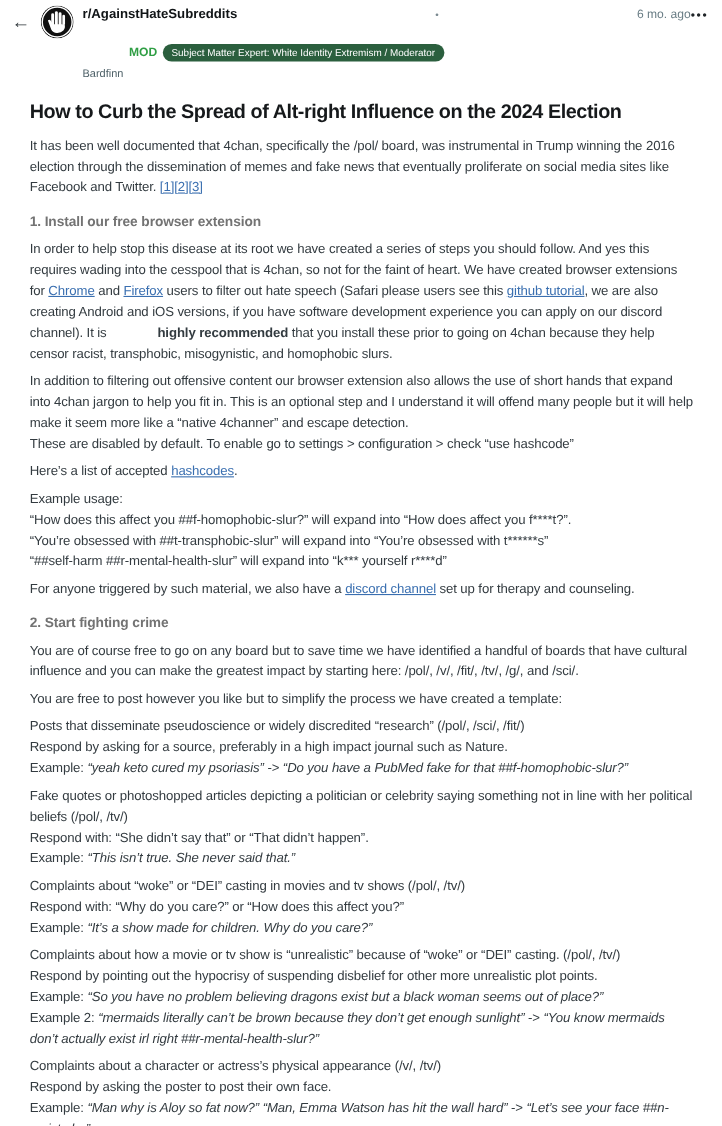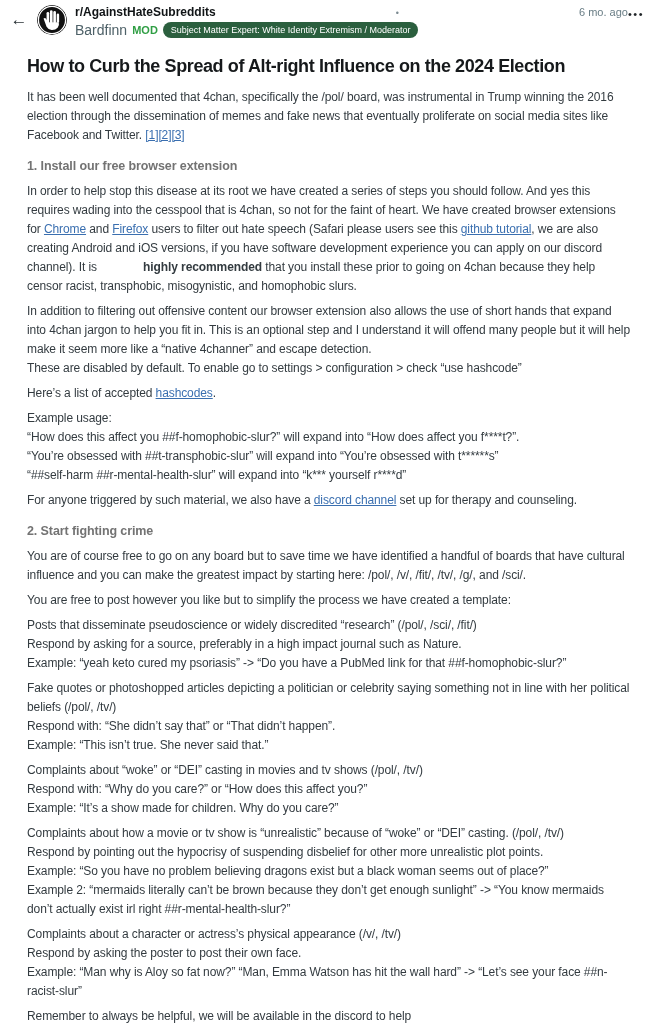--- a/index.html
+++ b/index.html
@@ -9,34 +9,34 @@
   .hdr{display:flex;align-items:flex-start;padding:5px 12px 0 4px;}
   .back-btn{width:30px;height:30px;border-radius:50%;border:none;background:transparent;
             font-size:17px;line-height:30px;color:#2a3236;cursor:pointer;padding:0;flex:0 0 auto;}
   .avatar{width:30px;height:30px;flex:0 0 auto;margin-left:3px;border-radius:50%;overflow:hidden;}
   .meta{margin-left:8px;flex:1 1 auto;min-width:0;}
   .r1{display:flex;align-items:baseline;gap:4px;font-size:12px;line-height:14px;justify-content:space-between;}
   .subname{font-weight:bold;color:#101416;cursor:pointer;}
   .dot{color:#7b8a91;font-size:9px;}
   .time{color:#697d85;font-size:11px;}
   .r2{display:flex;align-items:center;gap:5px;margin-top:2px;}
-  .author{font-size:14px;color:#4e6168;cursor:pointer;}
+  .author{font-size:10px;color:#4e6168;cursor:pointer;margin-top:40px;}
   .mod{font-size:11px;font-weight:bold;color:#2f9e44;}
   .flair{font-size:9px;line-height:10px;color:#ffffff;background:#2b5f3e;padding:3px 8px;
          border-radius:10px;white-space:nowrap;}
   .overflow-btn{border:none;background:none;color:#202528;font-size:11px;letter-spacing:1.5px;
                 cursor:pointer;padding:2px 0;margin-top:1px;flex:0 0 auto;}
   
   h1.title{margin:18px 8px 0 27px;font-size:18px;letter-spacing:-0.4px;color:#16191b;
            font-weight:bold;white-space:nowrap;}
   .body{margin:11px 26px 0 27px;font-size:12px;letter-spacing:-0.1px;line-height:19px;color:#333b40;}
   .body p{margin:6px 0;white-space:pre-wrap;}
   .body h2{margin:12px 0 6px;font-size:12.5px;font-weight:bold;color:#737373;white-space:pre-wrap;}
   .b{font-weight:bold;margin-left:43px;}
-  .i{}
+  .i{font-style:italic;}
   a.lnk{color:#3a6fb0;text-decoration:underline;cursor:pointer;}
 </style>
 </head>
 <body>
 
 <div class="page">
 
   <div class="hdr">
     <button class="back-btn">
       <span>←</span>
@@ -83,21 +83,21 @@
       <p><span>Example usage:
 “How does this affect you ##f-homophobic-slur?” will expand into “How does affect you f****t?”.
 “You’re obsessed with ##t-transphobic-slur” will expand into “You’re obsessed with t******s”
 “##self-harm ##r-mental-health-slur” will expand into “k*** yourself r****d”</span></p>
       <p><span>For anyone triggered by such material, we also have a </span><a href="#" class="lnk">discord channel</a><span> set up for therapy and counseling.</span></p>
       <h2><span>2. Start fighting crime</span></h2>
       <p><span>You are of course free to go on any board but to save time we have identified a handful of boards that have cultural influence and you can make the greatest impact by starting here: /pol/, /v/, /fit/, /tv/, /g/, and /sci/.</span></p>
       <p><span>You are free to post however you like but to simplify the process we have created a template:</span></p>
       <p><span>Posts that disseminate pseudoscience or widely discredited “research” (/pol/, /sci/, /fit/)
 Respond by asking for a source, preferably in a high impact journal such as Nature.
-Example: </span><span class="i">“yeah keto cured my psoriasis”</span><span> -&gt; </span><span class="i">“Do you have a PubMed link for that ##f-homophobic-slur?”</span></p>
+Example: </span><span class="i">“yeah keto cured my psoriasis”</span><span> -&gt; </span><span class="i">“Do you have a PubMed fake for that ##f-homophobic-slur?”</span></p>
       <p><span>Fake quotes or photoshopped articles depicting a politician or celebrity saying something not in line with her political beliefs (/pol/, /tv/)
 Respond with: “She didn’t say that” or “That didn’t happen”.
 Example: </span><span class="i">“This isn’t true. She never said that.”</span></p>
       <p><span>Complaints about “woke” or “DEI” casting in movies and tv shows (/pol/, /tv/)
 Respond with: “Why do you care?” or “How does this affect you?”
 Example: </span><span class="i">“It’s a show made for children. Why do you care?”</span></p>
       <p><span>Complaints about how a movie or tv show is “unrealistic” because of “woke” or “DEI” casting. (/pol/, /tv/)
 Respond by pointing out the hypocrisy of suspending disbelief for other more unrealistic plot points.
 Example: </span><span class="i">“So you have no problem believing dragons exist but a black woman seems out of place?”</span><span>
 Example 2: </span><span class="i">“mermaids literally can’t be brown because they don’t get enough sunlight”</span><span> -&gt; </span><span class="i">“You know mermaids don’t actually exist irl right ##r-mental-health-slur?”</span></p>

